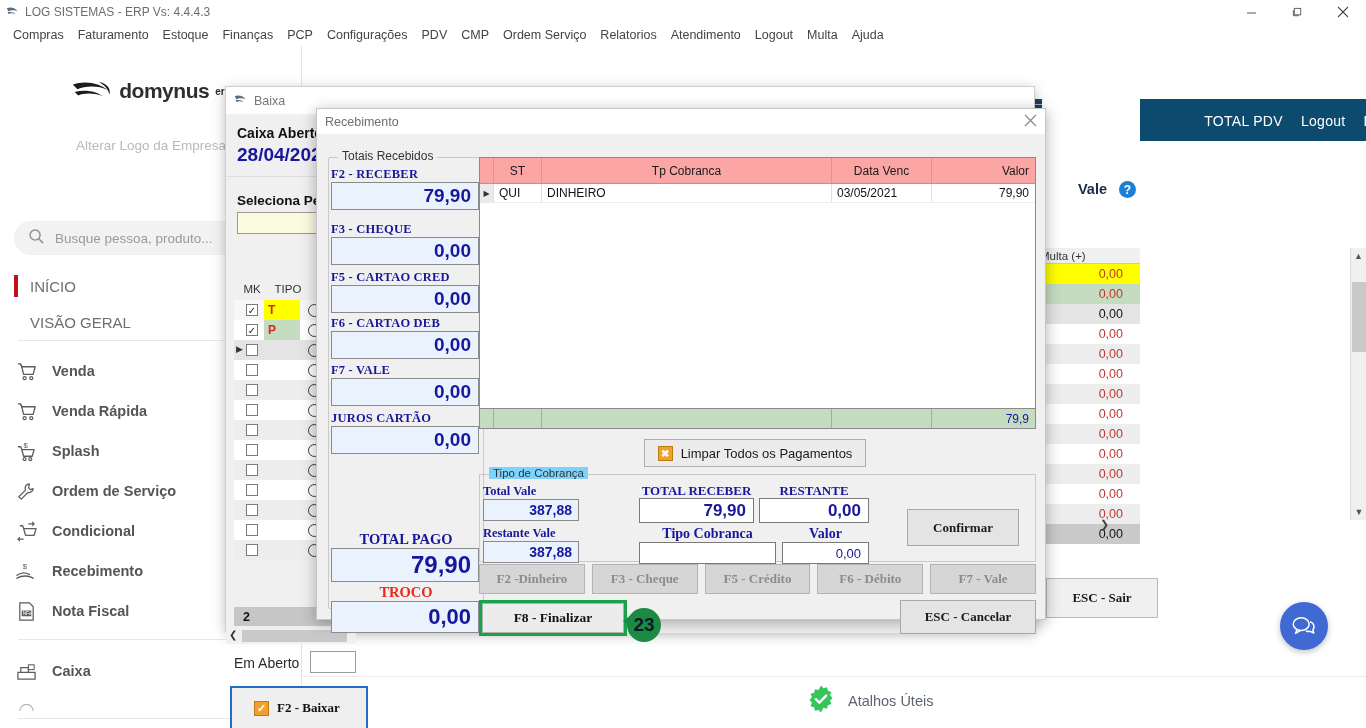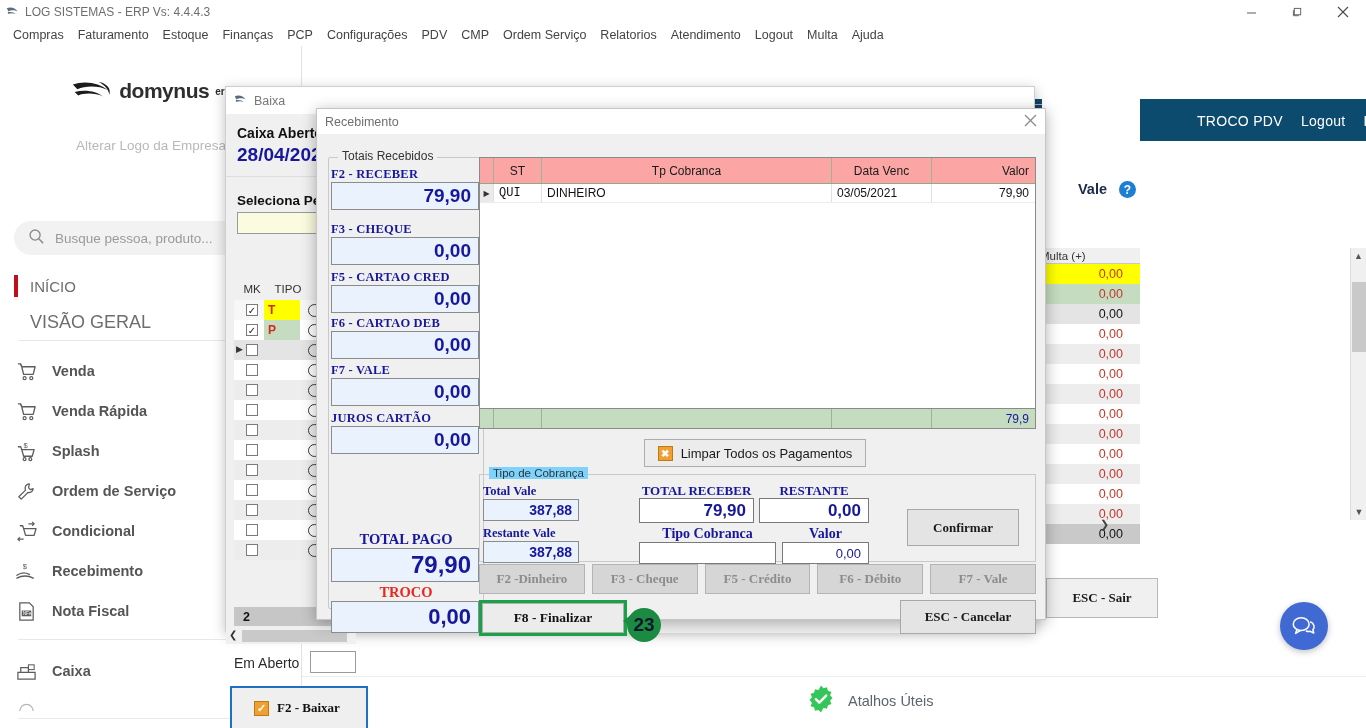--- a/index.html
+++ b/index.html
@@ -65,21 +65,21 @@
                   font-size:13.5px; color:#b9b9b9; }
   .searchbar { position:absolute; left:14px; top:175px; width:276px; height:34px;
                background:#f2f2f2; border-radius:17px; display:flex; align-items:center; padding-left:14px; gap:10px; }
   .search-ph { font-size:13.5px; color:#9a9a9a; }
   .nav-item { position:absolute; left:0; width:302px; height:34px; display:flex; align-items:center; }
   .nav-label { font-size:14px; color:#6e6e6e; }
   .nav-inicio { top:223px; }
   .nav-inicio .bar { width:4px; height:22px; background:#c10e1a; margin-left:14px; margin-right:12px; }
   .nav-inicio .nav-label { color:#6e6e6e; font-size:15px; }
   .nav-visao { top:259px; padding-left:30px; }
-  .nav-visao .nav-label { font-size:18px; }
+  .nav-visao .nav-label { font-size:15px; }
   .divider { position:absolute; left:18px; width:266px; height:1px; background:#e8e8e8; }
   .menu-row { position:absolute; left:0; width:302px; height:40px; display:flex; align-items:center; }
   .menu-row .ico { width:52px; display:flex; align-items:center; justify-content:center; color:#5d5d5d; }
   .menu-row .lbl { font-size:14.5px; color:#555; font-weight:bold; }
   .scroll-chevron { position:absolute; left:282px; top:645px; color:#7a7a7a; font-size:12px; }
 
   
   .atalhos { position:absolute; left:806px; top:684px; display:flex; align-items:center; gap:12px; }
   .atalhos-lbl { font-size:14.5px; color:#5c6470; }
   .footerline { position:absolute; left:302px; top:676px; width:1064px; height:1px; background:#ececec; }
@@ -186,21 +186,21 @@
   .rgrid-head { display:flex; height:26px; background:#fca5a5; border-bottom:1px solid #8fa98a; }
   .rgc { border-right:1px solid #9bb396; display:flex; align-items:center; font-size:12px; color:#1a1a1a; }
   .rgc.c0 { width:14px; }
   .rgc.c1 { width:48px; justify-content:center; }
   .rgc.c2 { width:290px; justify-content:center; }
   .rgc.c3 { width:100px; justify-content:center; }
   .rgc.c4 { width:103px; justify-content:flex-end; padding-right:6px; border-right:none; }
   .rgrid-row { display:flex; height:19px; border-bottom:1px solid #ececec; }
   .rgd { display:flex; align-items:center; font-size:12px; color:#111; border-right:1px solid #e0e0e0; }
   .rgd.c0 { width:14px; justify-content:center; background:#eaeaea; font-size:8px; color:#333; }
-  .rgd.c1 { width:48px; padding-left:5px;font-family:Liberation Mono, monospace; }
+  .rgd.c1 { width:48px; padding-left:5px; }
   .rgd.c2 { width:290px; padding-left:5px; }
   .rgd.c3 { width:100px; padding-left:5px; }
   .rgd.c4 { width:103px; justify-content:flex-end; padding-right:6px; border-right:none; }
   .rgrid-foot { position:absolute; left:0; bottom:0; width:100%; height:20px; background:#c5dcc0;
                 border-top:1px solid #8a8a8a; display:flex; }
   .rgf { border-right:1px solid #9bb396; height:100%; }
 
   .limpar-btn { position:absolute; left:327px; top:305px; width:222px; height:28px;
                 background:#ececec; border:1px solid #adadad; display:flex; align-items:center;
                 justify-content:center; gap:8px; font-size:13px; color:#1a1a1a; }
@@ -294,21 +294,21 @@
     <span class="menuitem">Ajuda</span>
   </div>
 
   <div class="content-white"></div>
 
   <div class="red-bar">
     <div class="red-bar-inner">
       <div class="nova-tela">Nova Tela Inicial!</div>
       <div class="voltar-btn">Voltar para Antiga!</div>
       <div class="hdr-right">
-        <span class="hdr-link">TROCO PDV</span>
+        <span class="hdr-link">TOTAL PDV</span>
         <span class="hdr-link">Logout</span>
         <span class="hdr-link">LOG</span>
         <span class="hdr-ico">
           <svg width="26" height="26" viewBox="0 0 26 26">
               <circle cx="13" cy="13" r="11.5" fill="none" stroke="#fff" stroke-width="1.4"></circle>
               <circle cx="13" cy="10" r="3.4" fill="none" stroke="#fff" stroke-width="1.4"></circle>
               <path d="M7 20.5 C8.5 16.5 17.5 16.5 19 20.5" fill="none" stroke="#fff" stroke-width="1.4"></path>
             </svg>
         </span>
         <span class="hdr-ico">

